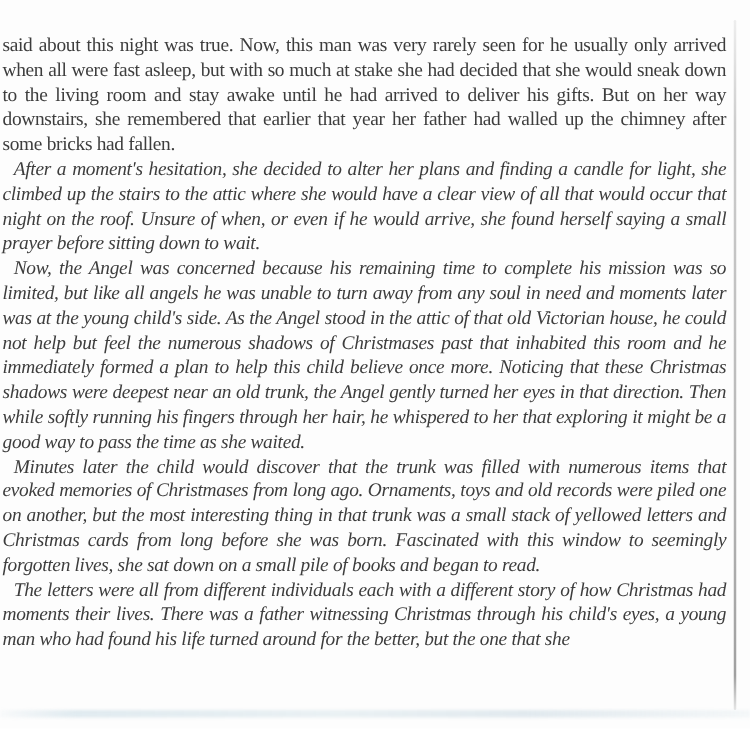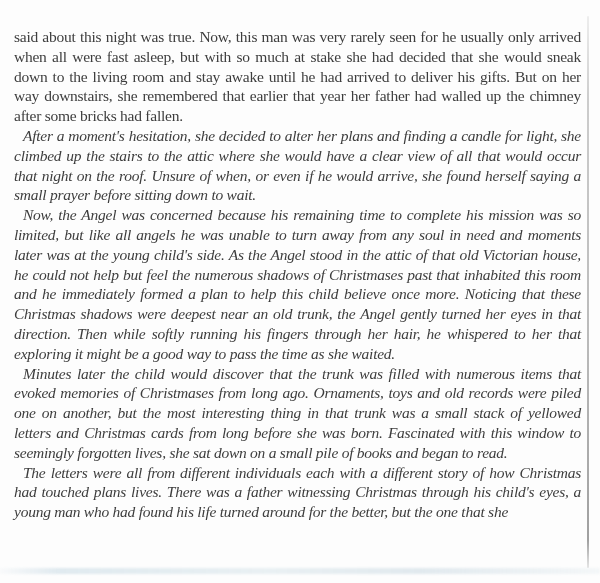--- a/index.html
+++ b/index.html
@@ -13,21 +13,21 @@
   .page {
     position: relative;
     width: 600px;
     height: 583px;
     background: #fdfdfd;
     overflow: hidden;
   }
   .text-block {
     position: absolute;
     top: 27px;
-    left: 14px;
+    left: 2px;
     right: 19px;
     font-family: "Liberation Serif", "DejaVu Serif", serif;
     font-size: 15.5px;
     letter-spacing: -0.25px;
     line-height: 19.8px;
     color: #3d3d3d;
     text-align: justify;
     text-rendering: optimizeLegibility;
   }
   .para {
@@ -73,17 +73,17 @@
 </style>
 </head>
 <body>
 
 <div class="page">
   <div class="text-block">
     <p class="para">said about this night was true. Now, this man was very rarely seen for he usually only arrived when all were fast asleep, but with so much at stake she had decided that she would sneak down to the living room and stay awake until he had arrived to deliver his gifts. But on her way downstairs, she remembered that earlier that year her father had walled up the chimney after some bricks had fallen.</p>
     <p class="para indent">After a moment's hesitation, she decided to alter her plans and finding a candle for light, she climbed up the stairs to the attic where she would have a clear view of all that would occur that night on the roof. Unsure of when, or even if he would arrive, she found herself saying a small prayer before sitting down to wait.</p>
     <p class="para indent">Now, the Angel was concerned because his remaining time to complete his mission was so limited, but like all angels he was unable to turn away from any soul in need and moments later was at the young child's side. As the Angel stood in the attic of that old Victorian house, he could not help but feel the numerous shadows of Christmases past that inhabited this room and he immediately formed a plan to help this child believe once more. Noticing that these Christmas shadows were deepest near an old trunk, the Angel gently turned her eyes in that direction. Then while softly running his fingers through her hair, he whispered to her that exploring it might be a good way to pass the time as she waited.</p>
     <p class="para indent">Minutes later the child would discover that the trunk was filled with numerous items that evoked memories of Christmases from long ago. Ornaments, toys and old records were piled one on another, but the most interesting thing in that trunk was a small stack of yellowed letters and Christmas cards from long before she was born. Fascinated with this window to seemingly forgotten lives, she sat down on a small pile of books and began to read.</p>
-    <p class="para indent">The letters were all from different individuals each with a different story of how Christmas had touched plans lives. There was a father witnessing Christmas through his child's eyes, a young man who had found his life turned around for the better, but the one that she</p>
+    <p class="para indent">The letters were all from different individuals each with a different story of how Christmas had moments their lives. There was a father witnessing Christmas through his child's eyes, a young man who had found his life turned around for the better, but the one that she</p>
   </div>
   <div class="page-edge-line"></div>
   <div class="bottom-scan-shadow"></div>
 </div>
 
 </body></html>

